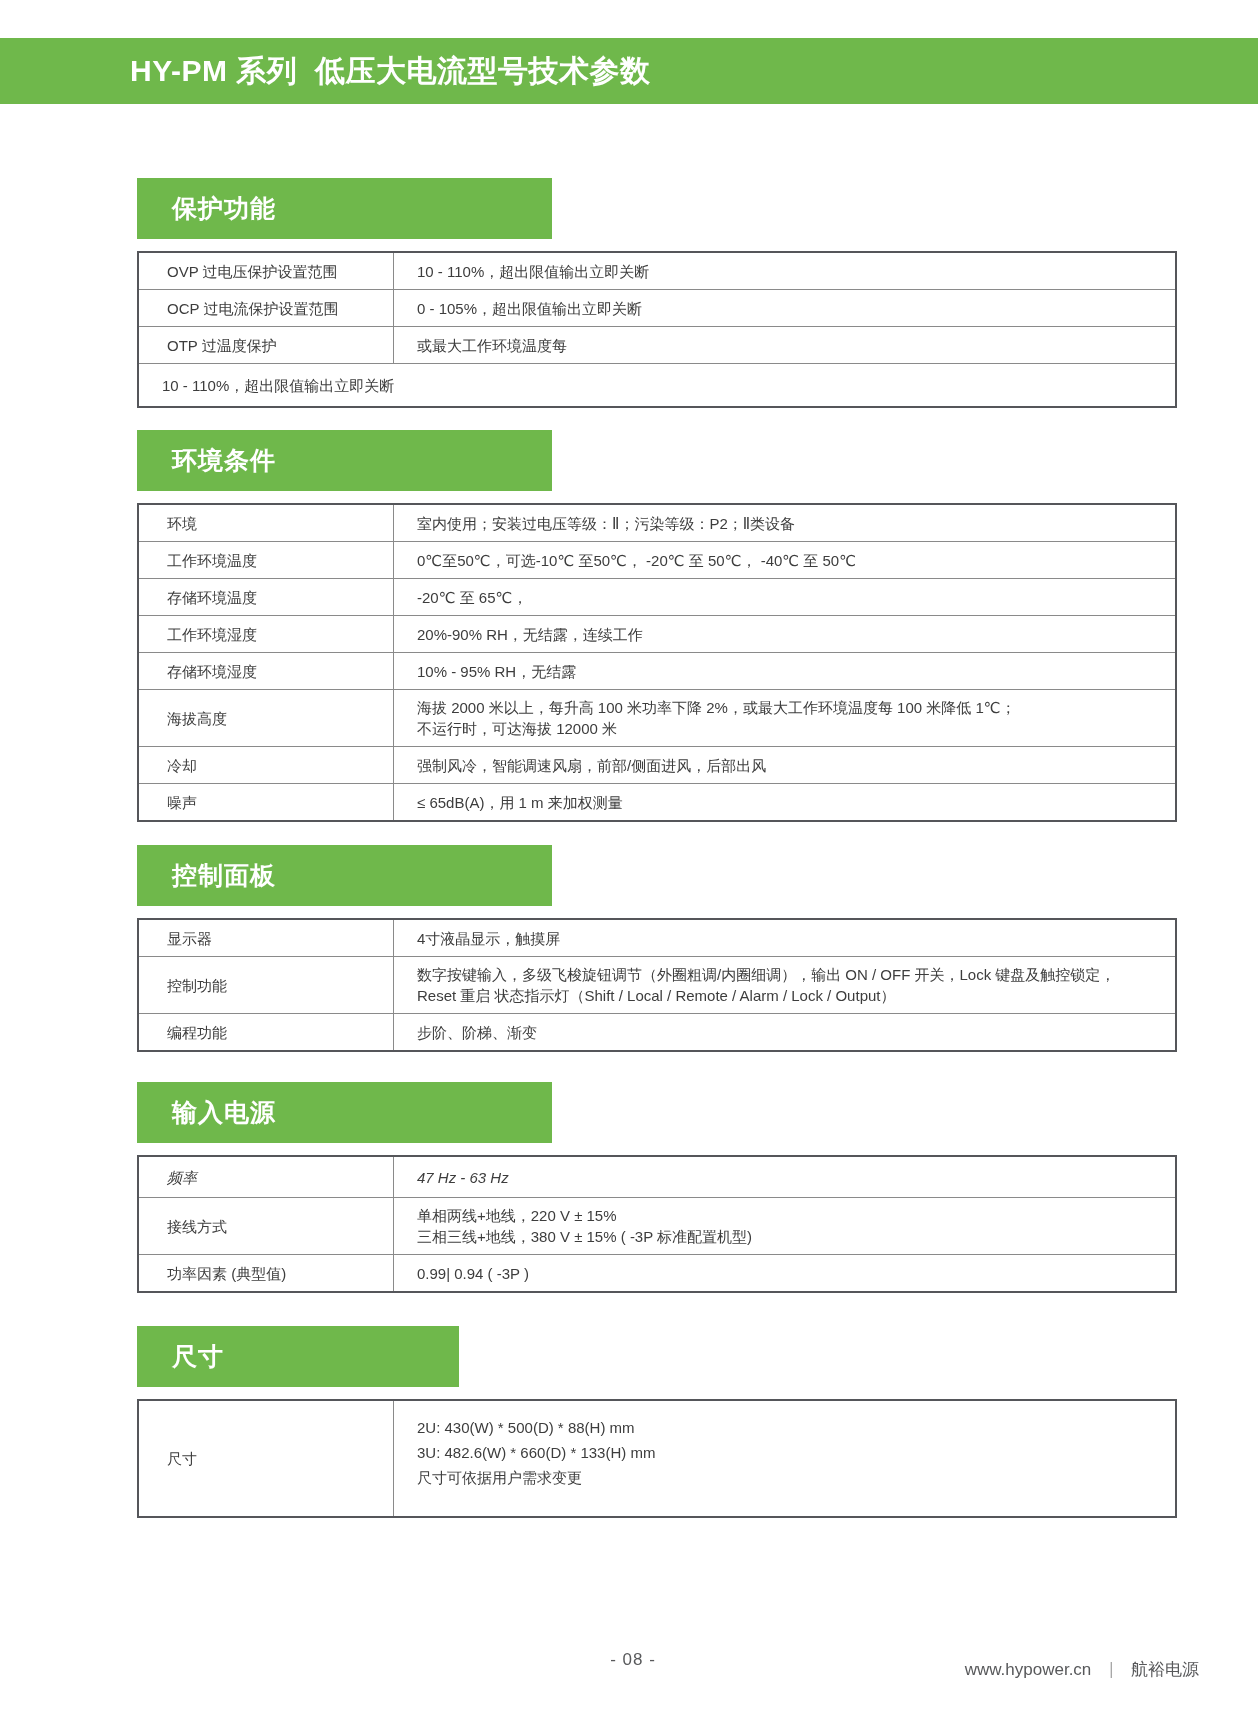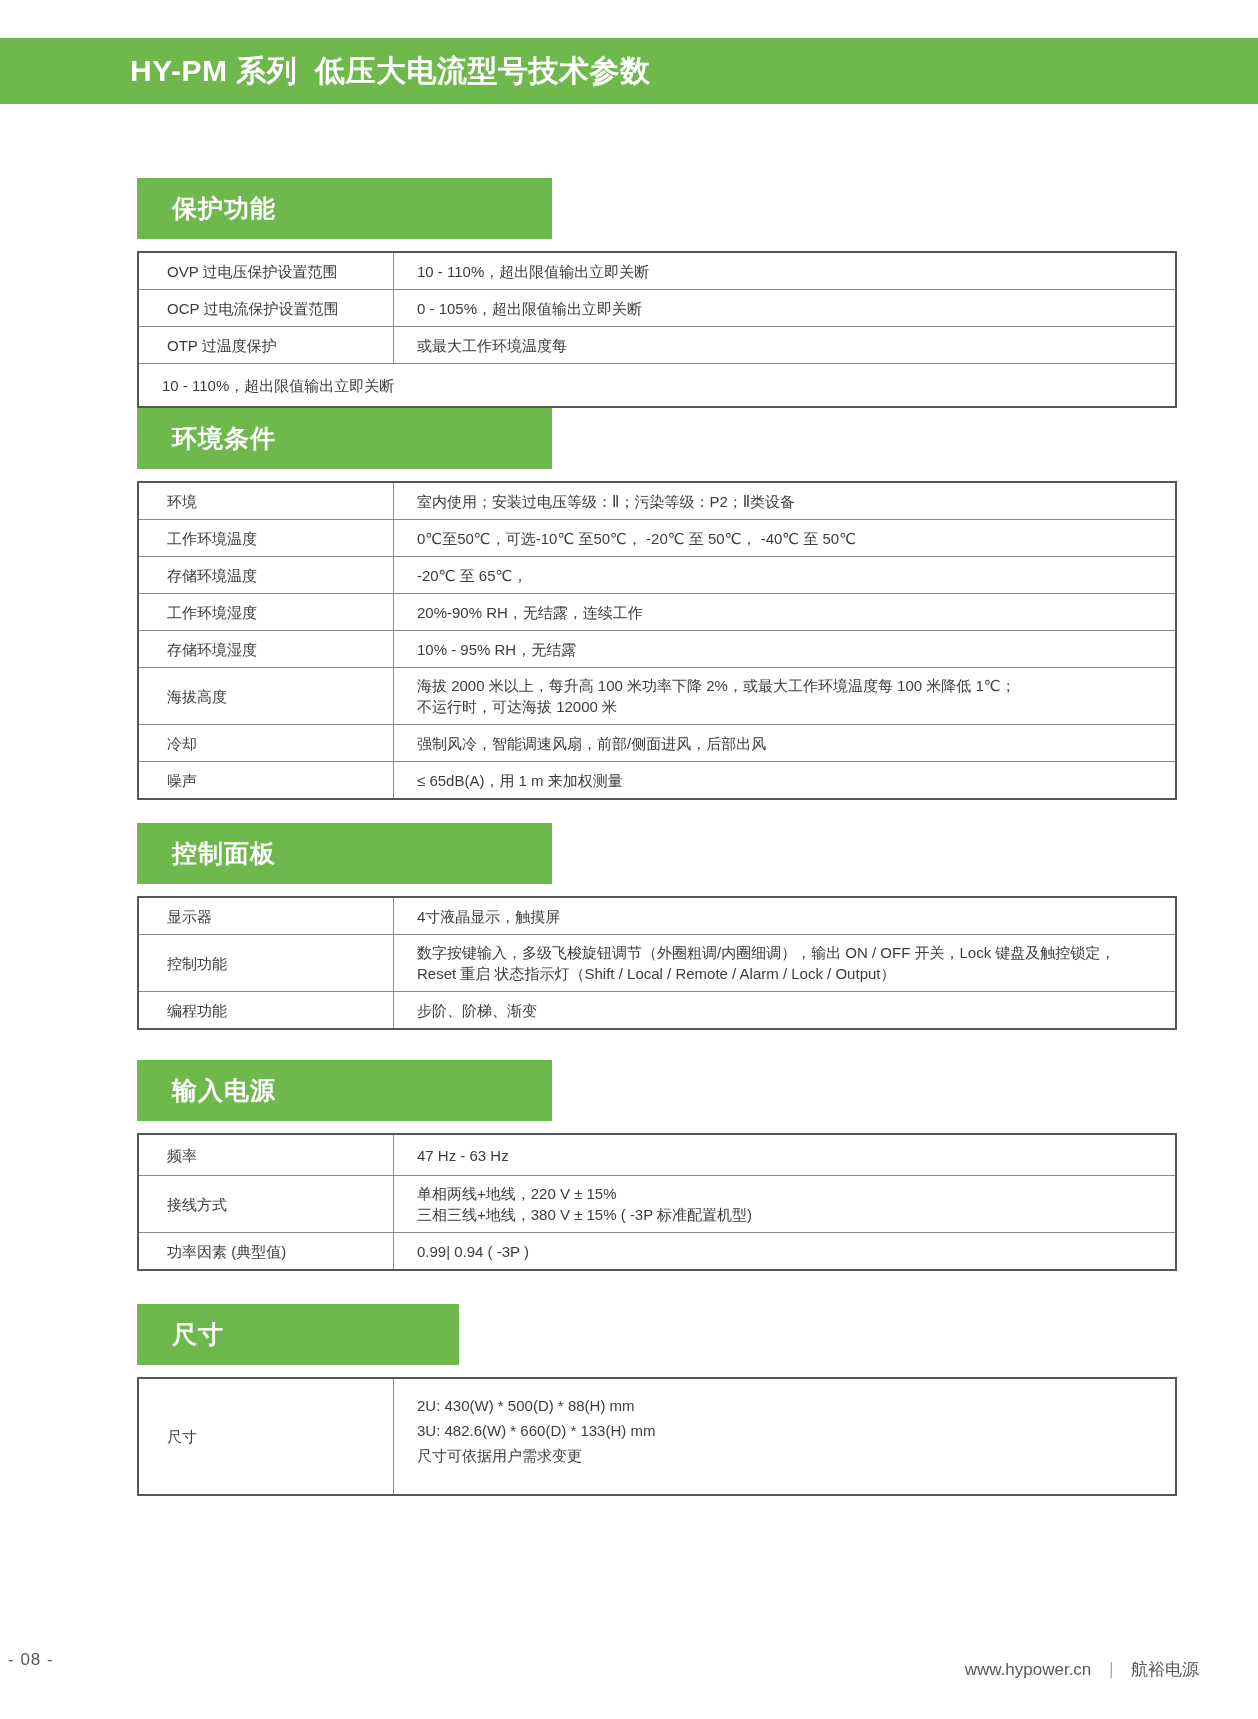--- a/index.html
+++ b/index.html
@@ -31,21 +31,21 @@
   .sec-hdr{
     width:415px;height:61px;background:#6fb84b;
     display:flex;align-items:center;
   }
   .sec-hdr.narrow{width:322px;}
   .sec-hdr .sec-title{
     padding-left:35px;font-size:25px;font-weight:bold;color:#ffffff;
     letter-spacing:1px;white-space:pre;
   }
   .mt-74{margin-top:74px;} .mt-33{margin-top:33px;} .mt-30{margin-top:30px;}
-  .mt-23{margin-top:23px;} .mt-22{text-align:right;}
+  .mt-23{margin-top:23px;} .mt-22{margin-top:22px;text-align:right;}
   
   .tbl{
     margin-top:12px;
     border:2px solid #55565a;
     background:#ffffff;
   }
   .tbl-row{display:flex;border-bottom:1px solid #8a8a8a;}
   .tbl-row:last-child{border-bottom:none;}
   .tbl-label{
     width:255px;flex:0 0 255px;box-sizing:border-box;
@@ -63,21 +63,21 @@
   .tbl-row{min-height:36px;}
   .tbl.dims .tbl-row{min-height:115px;}
   .tbl.dims .tbl-value{padding-bottom:20px;line-height:25px;}
   .vline{white-space:pre-wrap;}
   
   .footer{
     position:absolute;top:1650px;left:0;right:0;height:24px;
     font-size:17px;color:#58595b;
   }
   .footer .pageno{
-    position:absolute;left:8px;right:0;text-align:left;letter-spacing:1px;
+    position:absolute;left:8px;right:0;text-align:center;letter-spacing:1px;
   }
   .footer .right{
     position:absolute;right:59px;top:8px;
     display:flex;align-items:center;
   }
   .footer .right .sep{margin:0 12px;color:#8a8a8a;font-size:16px;}
 </style>
 </head>
 <body>
 
@@ -195,21 +195,21 @@
         <div class="tbl-value">
           <div class="vline">步阶、阶梯、渐变</div>
         </div>
       </div>
     </div>
 
     <div class="sec-hdr mt-30">
       <span class="sec-title">输入电源</span>
     </div>
     <div class="tbl">
-      <div class="tbl-row" style="min-height:40px;">
+      <div class="tbl-row" style="min-height:40px;font-style:italic;">
         <div class="tbl-label">频率</div>
         <div class="tbl-value">
           <div class="vline">47 Hz - 63 Hz</div>
         </div>
       </div>
       <div class="tbl-row" style="min-height:54px;">
         <div class="tbl-label">接线方式</div>
         <div class="tbl-value">
           <div class="vline">单相两线+地线，220 V ± 15%</div>
           <div class="vline">三相三线+地线，380 V ± 15% ( -3P 标准配置机型)</div>

